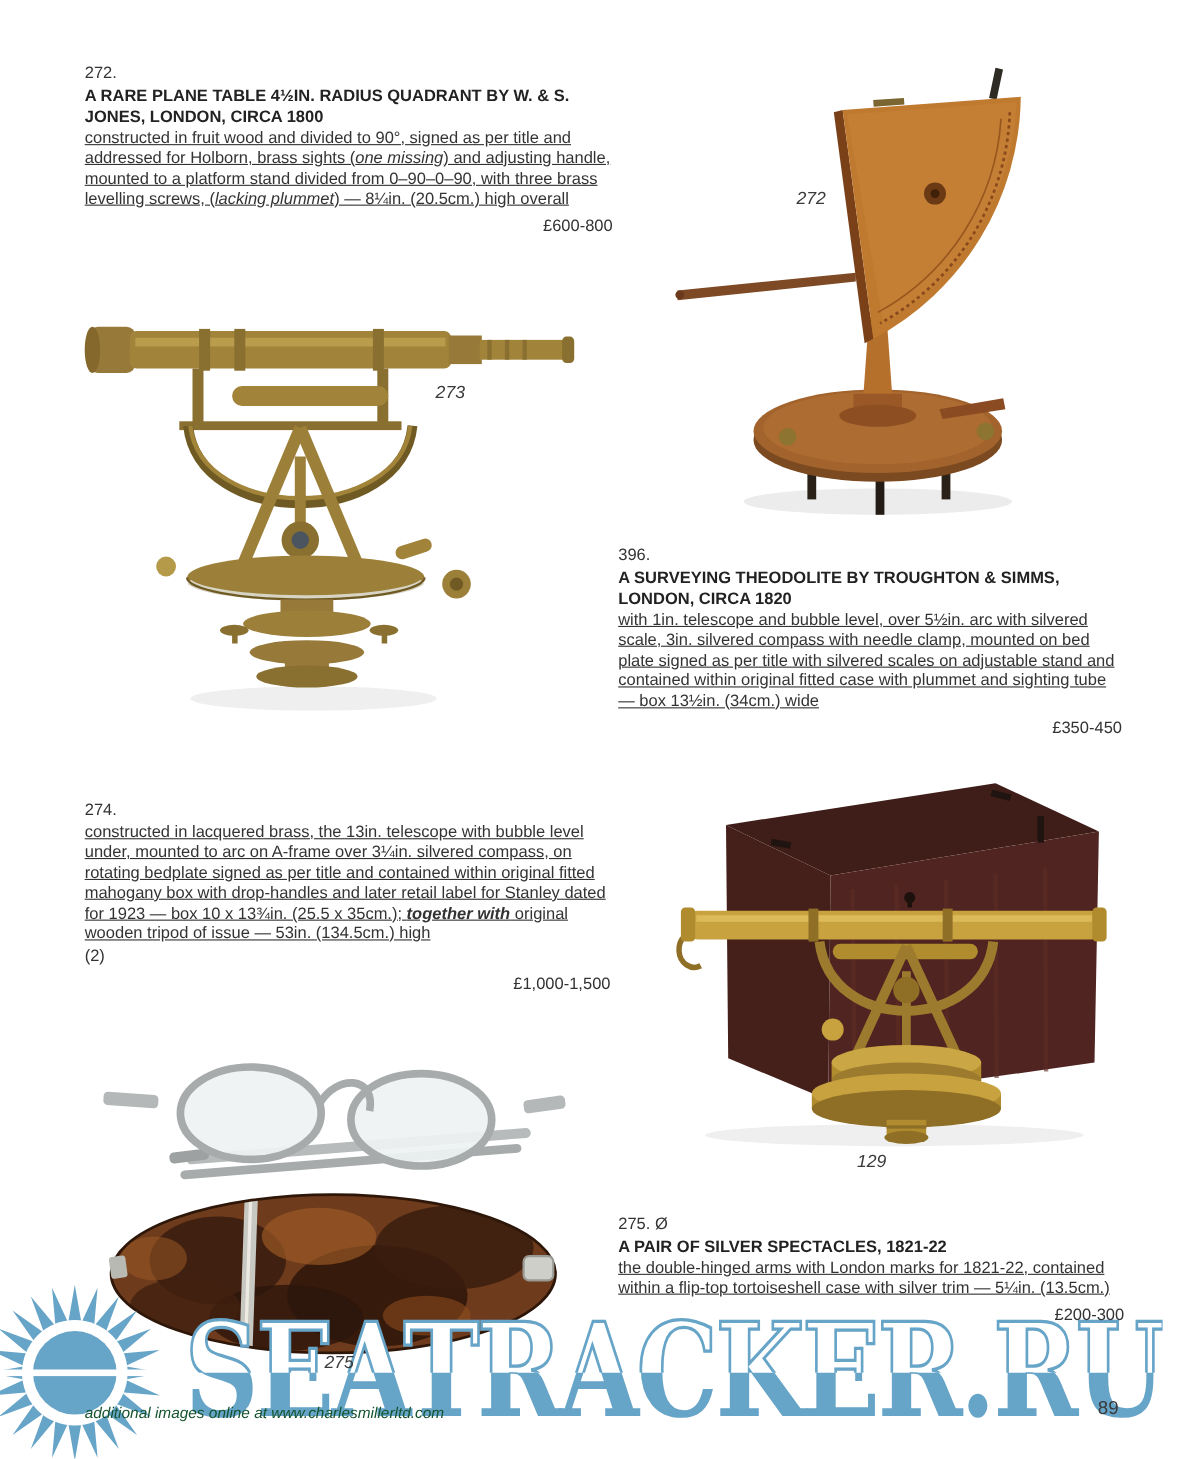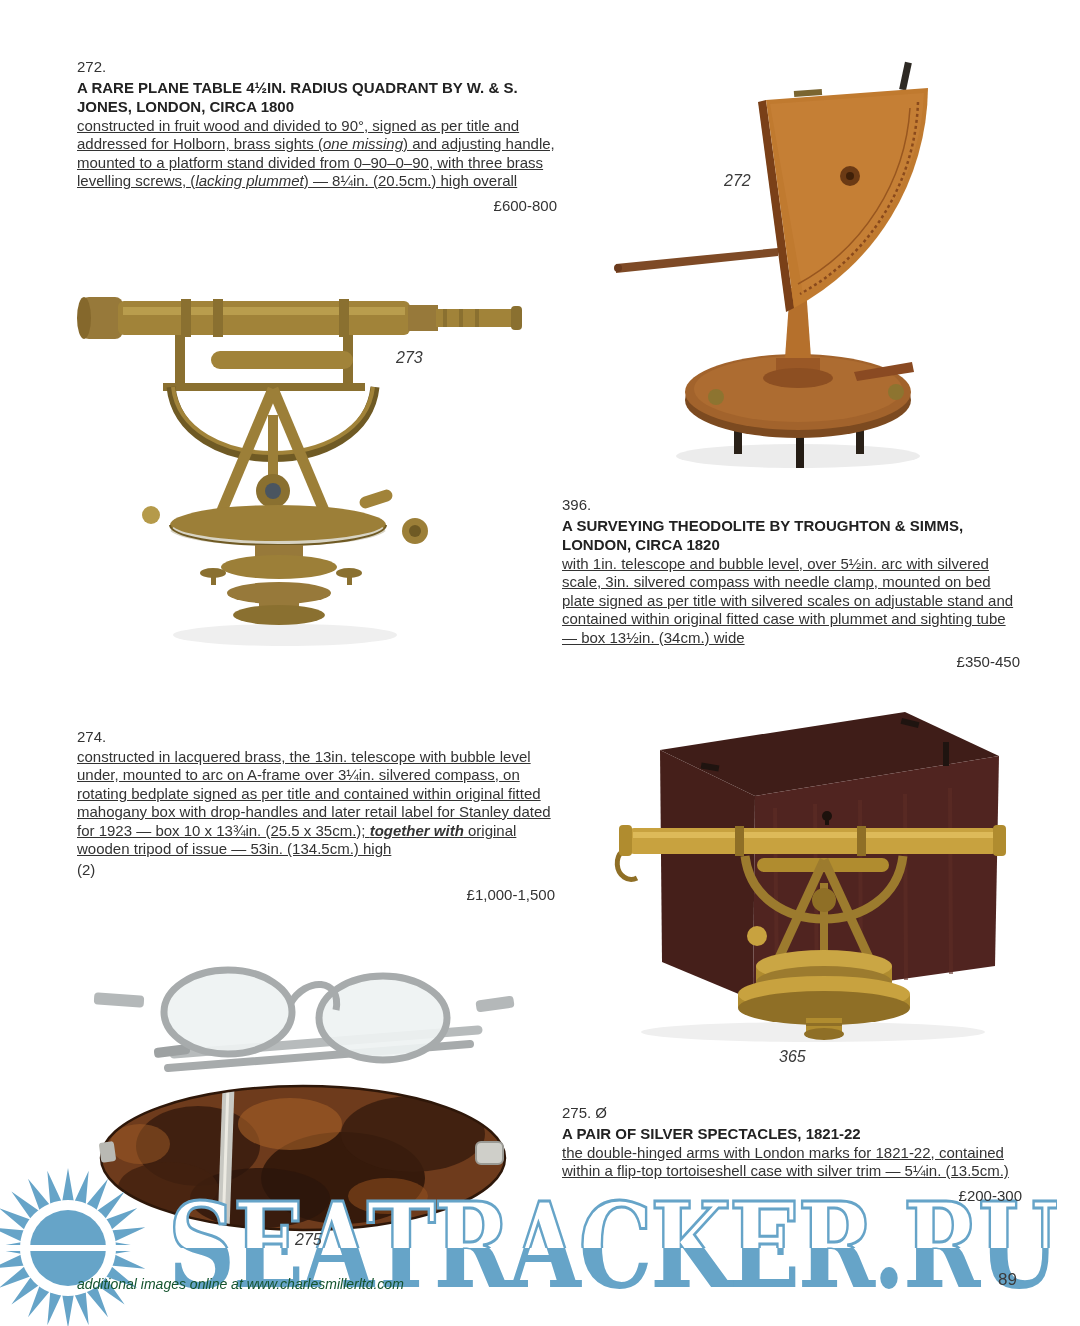--- a/index.html
+++ b/index.html
@@ -203,21 +203,21 @@
       <rect x="146" y="132" width="3" height="160" fill="#eceae2" transform="rotate(2 148 212)"></rect>
     </g>
     <ellipse cx="225" cy="212" rx="202" ry="72" fill="none" stroke="#2e1709" stroke-width="2.5"></ellipse>
     <rect x="398" y="196" width="27" height="22" rx="5" fill="#cfcfc9" stroke="#9a9a94" stroke-width="2"></rect>
     <rect x="22" y="196" width="15" height="20" rx="3" fill="#b9b9b3" transform="rotate(-8 29 206)"></rect>
   </svg>
 </div>
 
 <div class="caption" style="left:724px;top:172px;">272</div>
 <div class="caption" style="left:396px;top:349px;">273</div>
-<div class="caption" style="left:779px;top:1048px;">365</div>
+<div class="caption" style="left:779px;top:1048px;">129</div>
 <div class="caption" style="left:295px;top:1231px;">275</div>
 
 <div class="sun">
   <svg width="164" height="164" viewBox="0 0 164 164">
     <polygon points="162.0,82.0 127.6,88.0 159.3,102.7 124.5,99.6 151.3,122.0 118.5,110.0 138.6,138.6 110.0,118.5 122.0,151.3 99.6,124.5 102.7,159.3 88.0,127.6 82.0,162.0 76.0,127.6 61.3,159.3 64.4,124.5 42.0,151.3 54.0,118.5 25.4,138.6 45.5,110.0 12.7,122.0 39.5,99.6 4.7,102.7 36.4,88.0 2.0,82.0 36.4,76.0 4.7,61.3 39.5,64.4 12.7,42.0 45.5,54.0 25.4,25.4 54.0,45.5 42.0,12.7 64.4,39.5 61.3,4.7 76.0,36.4 82.0,2.0 88.0,36.4 102.7,4.7 99.6,39.5 122.0,12.7 110.0,45.5 138.6,25.4 118.5,54.0 151.3,42.0 124.5,64.4 159.3,61.3 127.6,76.0" fill="#66a4c8"></polygon>
     <circle cx="82" cy="82" r="48" fill="#ffffff"></circle>
     <circle cx="82" cy="82" r="38" fill="#66a4c8"></circle>
     <rect x="0" y="79" width="164" height="6" fill="#ffffff"></rect>
   </svg>
 </div>

